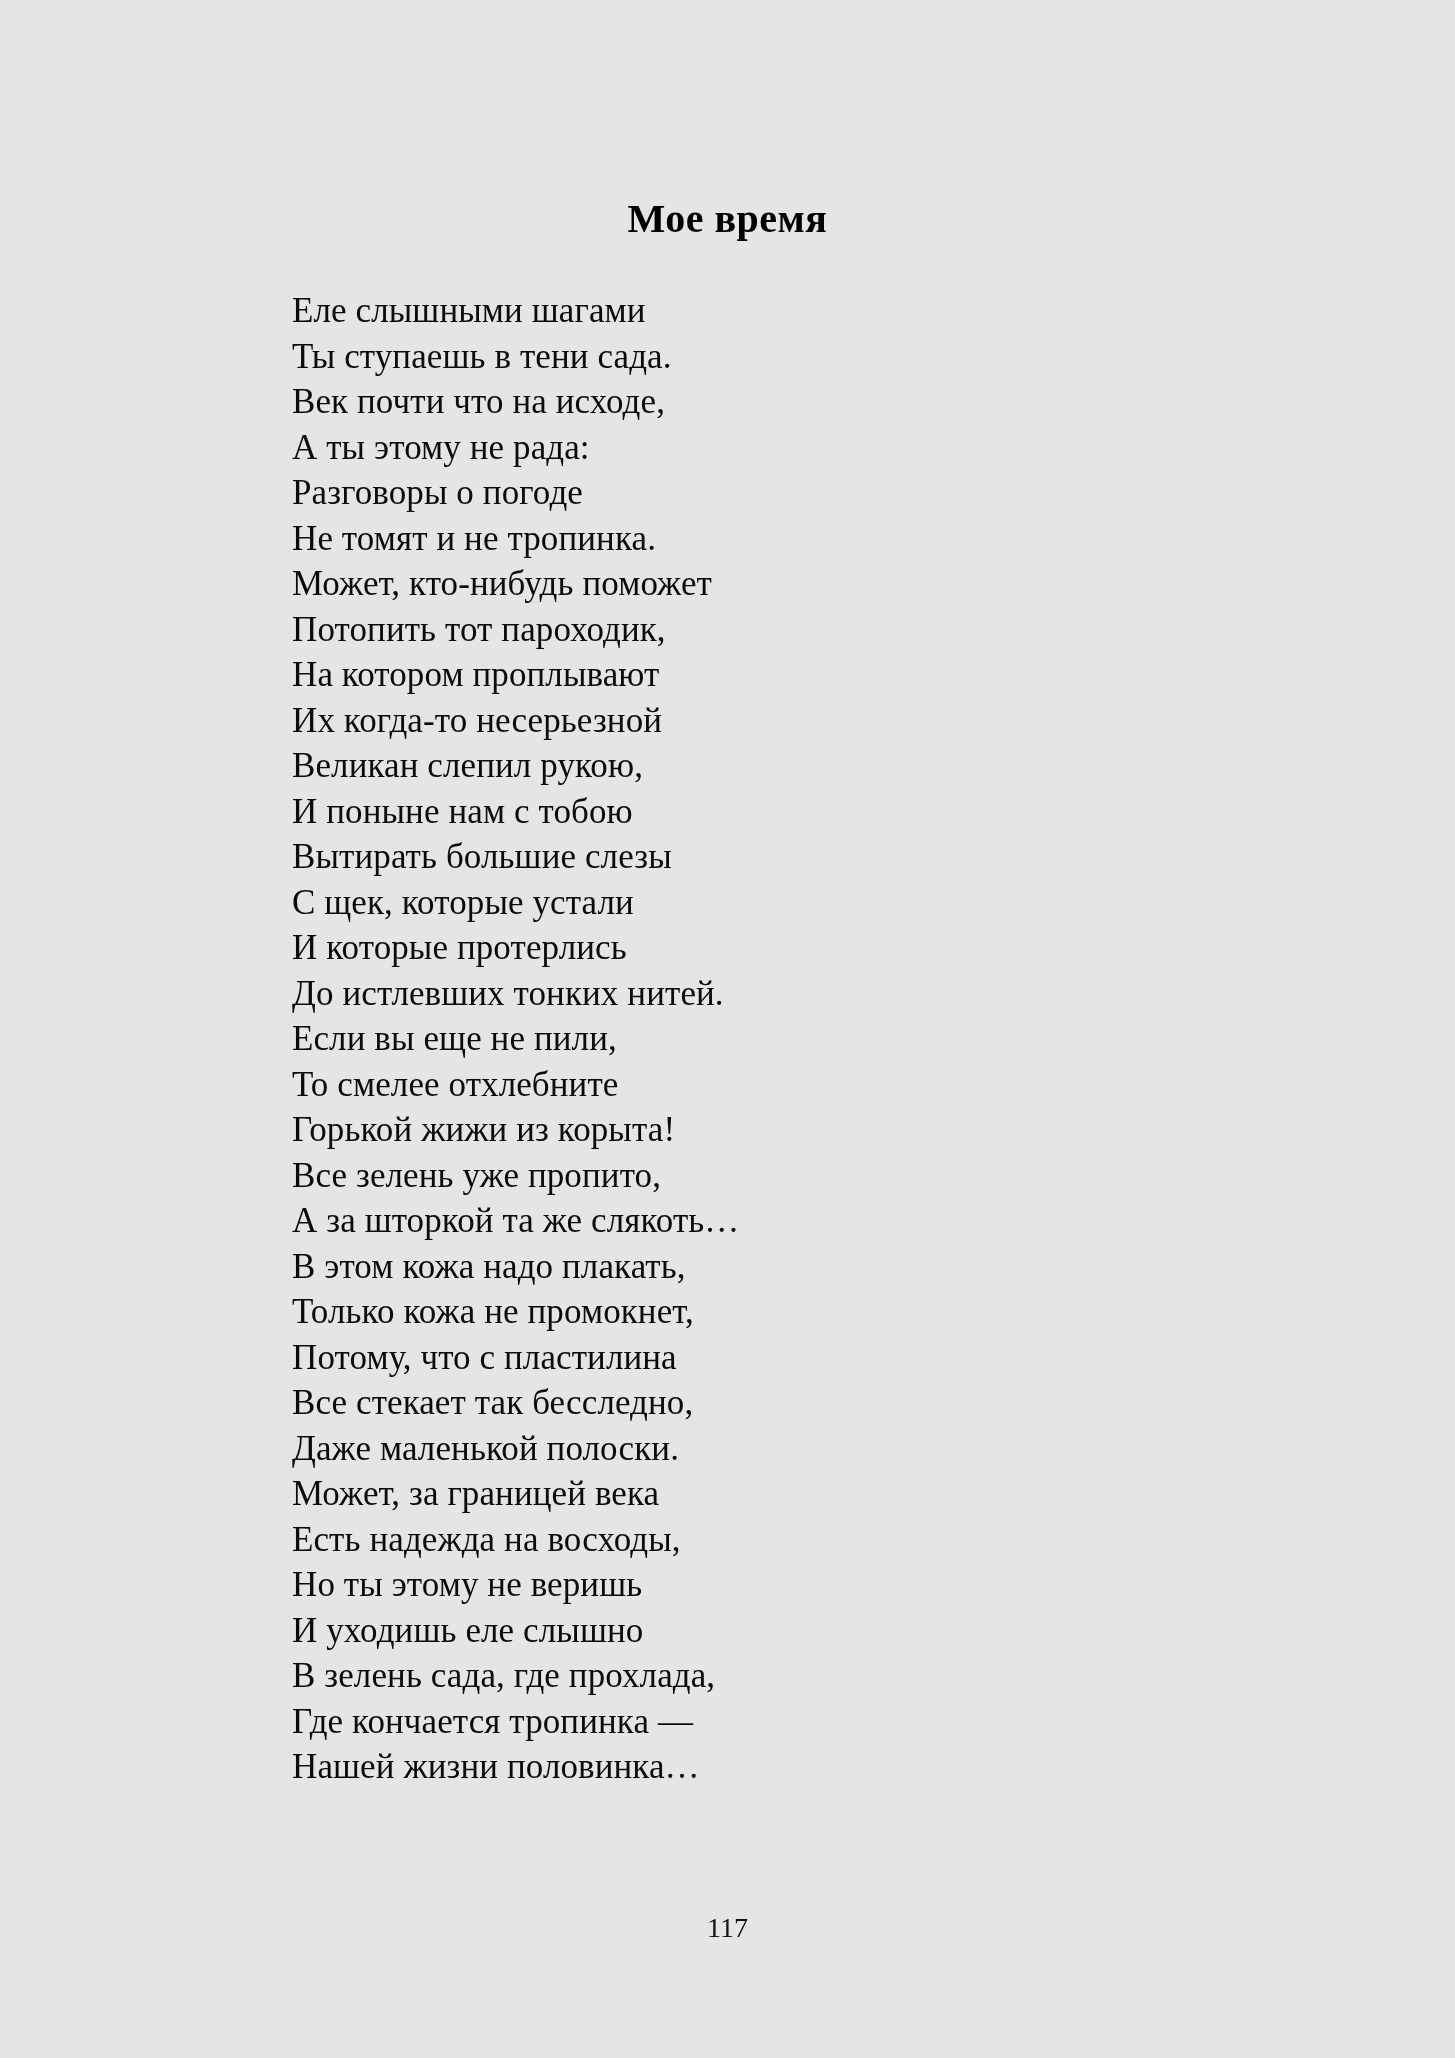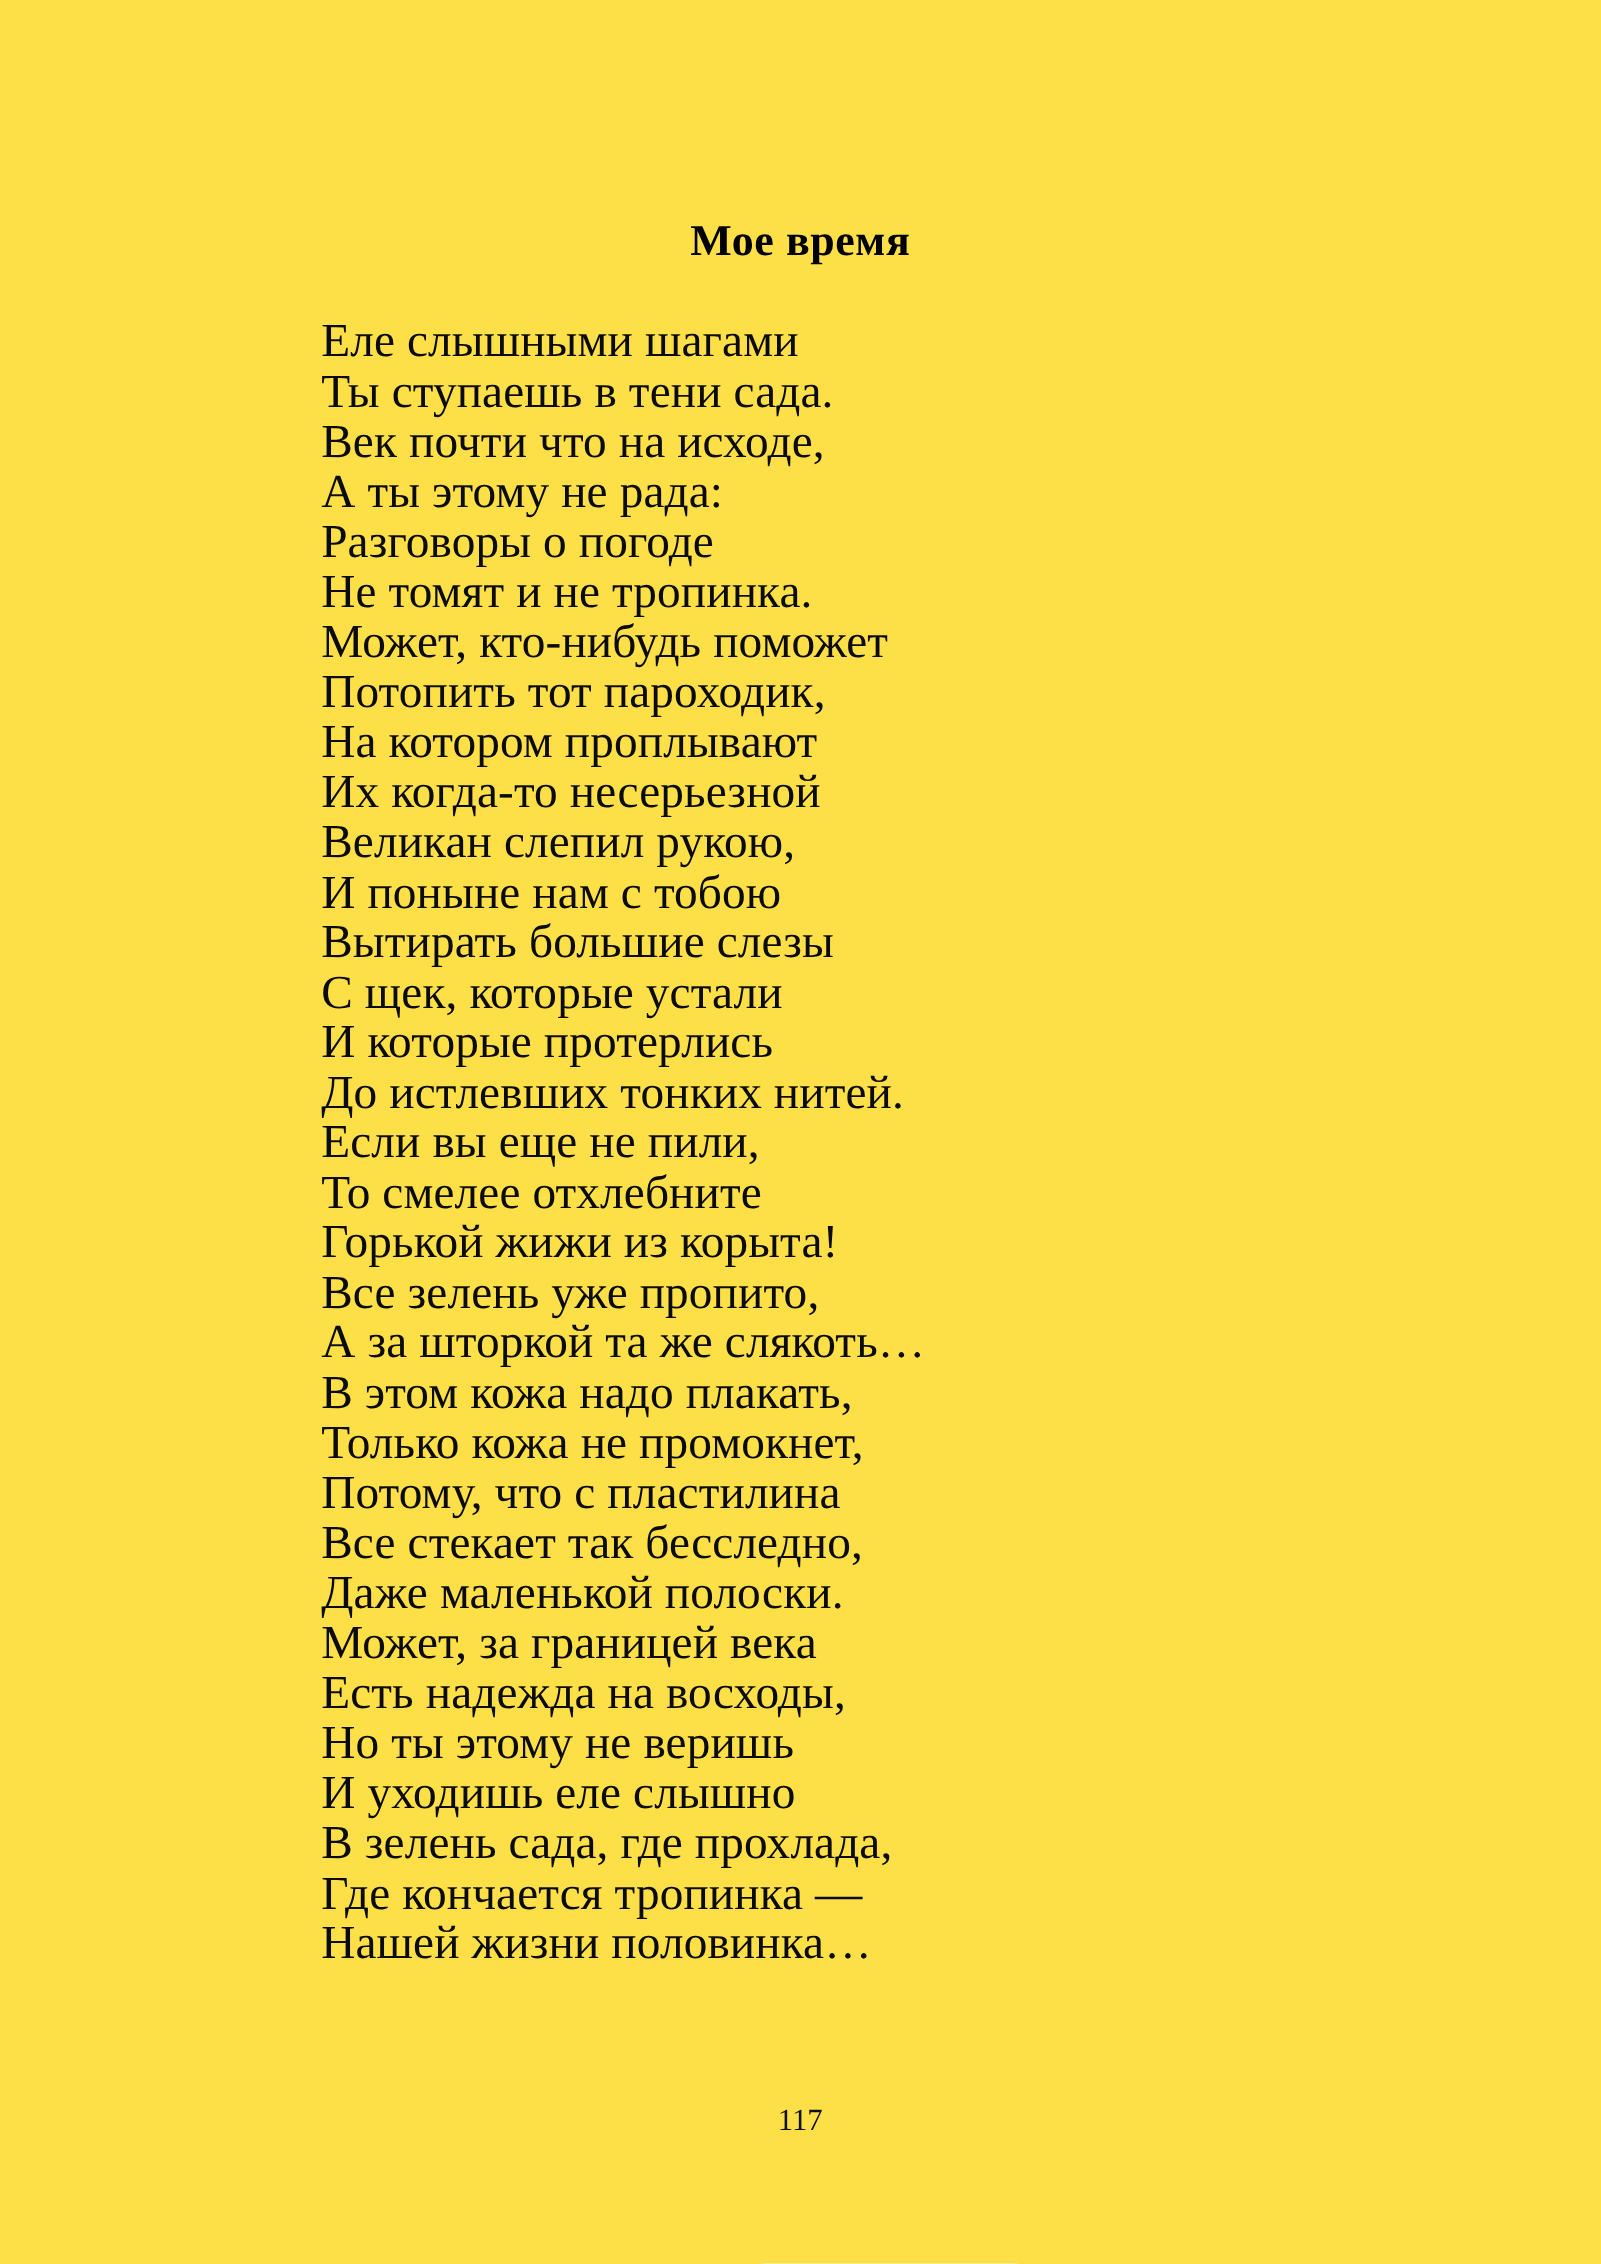--- a/index.html
+++ b/index.html
@@ -6,21 +6,21 @@
     margin: 0;
     padding: 0;
     background: #ffffff;
   }
 
   .page {
     position: relative;
     width: 1455px;
     height: 2058px;
     margin: 0 auto;
-    background: #fde047;
+    background: #e5e5e5;
     overflow: hidden;
     font-family: "Liberation Serif", "DejaVu Serif", serif;
     color: #0a0a0a;
     -webkit-font-smoothing: antialiased;
   }
 
   
   .poem-title {
     position: absolute;
     top: 168px;
@@ -37,21 +37,21 @@
   
   .poem-body {
     position: absolute;
     top: 288px;
     left: 292px;
     width: 700px;
     text-align: left;
   }
 
   .poem-line {
-    font-size: 43px;
+    font-size: 35px;
     line-height: 45.5px;
     white-space: pre;
     color: #0b0b0b;
     letter-spacing: 0.1px;
   }
 
   
   .page-number {
     position: absolute;
     top: 1912px;

